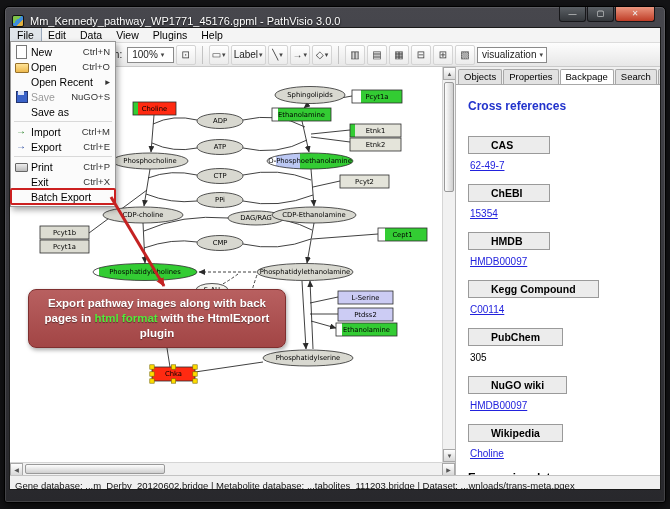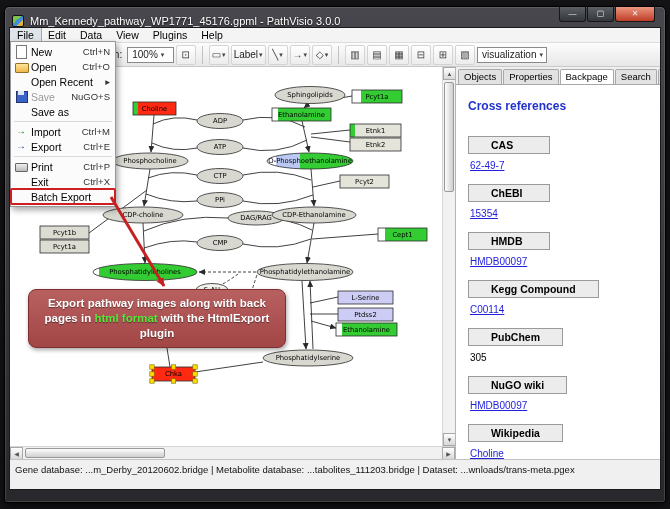--- a/index.html
+++ b/index.html
@@ -41,21 +41,21 @@
 .sidepanel{width:205px;border-left:1px solid #b5b5b5;background:#f0f0f0;display:flex;flex-direction:column}
 .tabs{display:flex;padding:2px 2px 0;gap:1px;font-size:9.5px}
 .tab{padding:1px 5px 2px;background:#e2e2e2;border:1px solid #a8a8a8;border-bottom:none;border-radius:2px 2px 0 0;white-space:nowrap}
 .tab.active{background:#fff;position:relative;z-index:1}
 .panel-body{flex:1;background:#fff;border-top:1px solid #a8a8a8;padding:10px 12px;overflow:hidden}
 .bp-title{color:#2233cc;font-weight:bold;font-size:12px;margin:4px 0 22px}
 .bp-src{display:inline-block;min-width:82px;background:#ececec;border:1px solid #9a9a9a;font-weight:bold;font-size:10.5px;padding:2px 22px}
 .bp-val{font-size:10px;margin:6px 0 12px 2px}
 .bp-val.link{color:#2222dd;text-decoration:underline;cursor:pointer}
 .bp-footer{font-weight:bold;font-size:11.5px;margin-top:4px}
-.statusbar{height:30px;background:#f0f0f0;border-top:1px solid #c3c3c3;font-size:9.5px;padding:4px 5px;color:#111;white-space:nowrap;overflow:hidden}
+.statusbar{height:14px;background:#f0f0f0;border-top:1px solid #c3c3c3;font-size:9.5px;padding:4px 5px;color:#111;white-space:nowrap;overflow:hidden}
 .filemenu{position:absolute;left:10px;top:41px;width:106px;background:#fbfbfb;border:1px solid #979797;box-shadow:2px 3px 6px rgba(0,0,0,.35);z-index:20;padding:2px 0;font-size:10.5px}
 .fm-item{display:flex;align-items:center;height:15px;padding:0 5px 0 3px}
 .fm-icon{width:14px;height:13px;margin-right:3px;position:relative;flex:0 0 auto}
 .fm-label{flex:1;white-space:nowrap}
 .fm-shortcut{color:#333;margin-left:6px;font-size:9.5px}
 .fm-sep{height:1px;background:#d9d9d9;margin:2px 3px}
 .fm-item.disabled{color:#9a9a9a}
 .fm-item.hl{outline:2px solid #cc2020;outline-offset:-1px;border-radius:1px}
 .fm-icon.new-icon::before{content:"";position:absolute;left:2px;top:0;width:9px;height:12px;background:#fff;border:1px solid #777}
 .fm-icon.open-icon::before{content:"";position:absolute;left:1px;top:3px;width:12px;height:8px;background:linear-gradient(#ffe396,#edb94e);border:1px solid #96702a;border-radius:1px}

